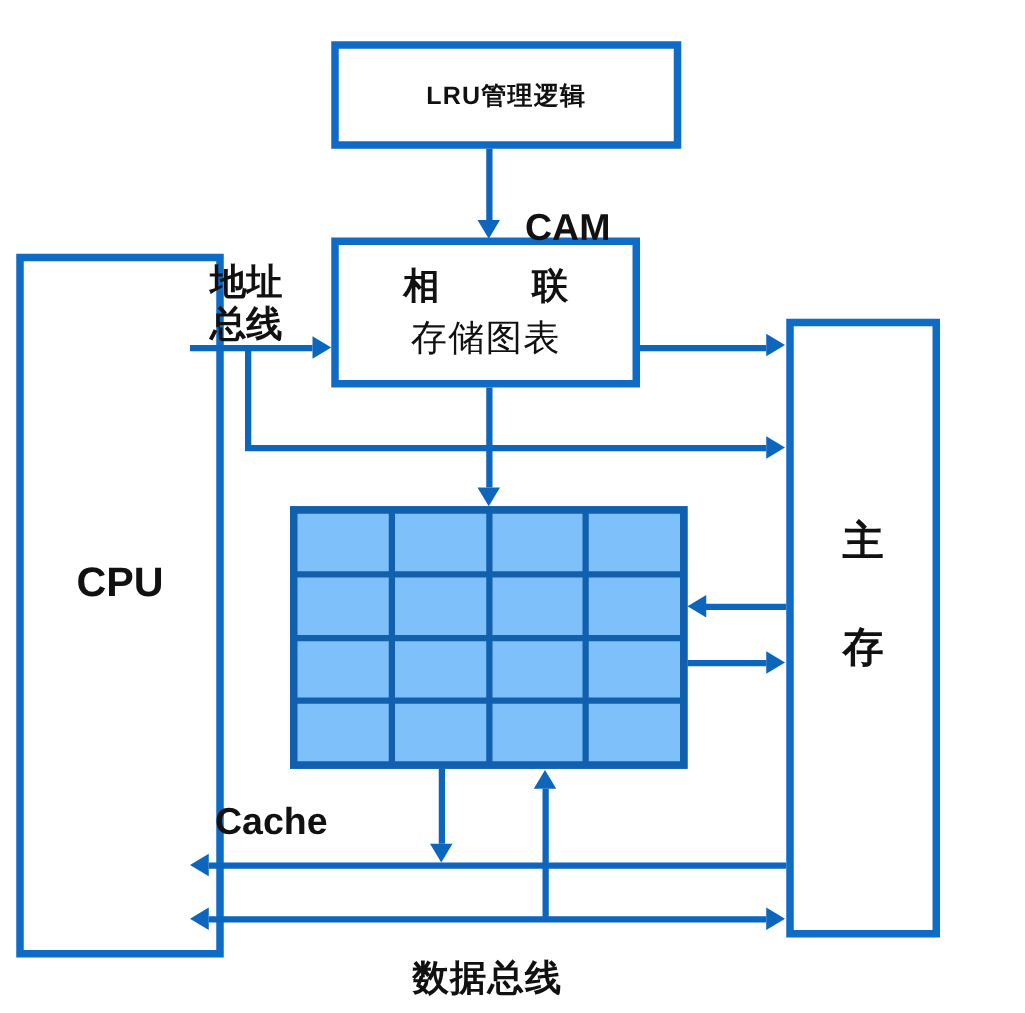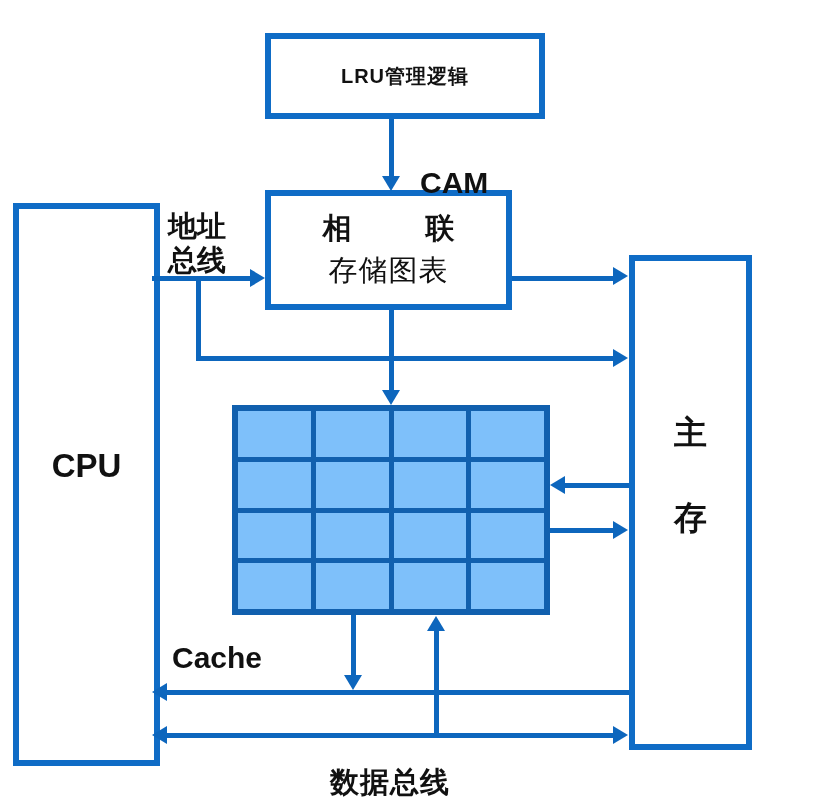--- a/index.html
+++ b/index.html
@@ -15,21 +15,21 @@
   body{font-family:"Liberation Sans","DejaVu Sans",sans-serif;color:var(--text);}
   .stage{position:relative;width:820px;height:810px;background:var(--bg);}
 
   
   .box{position:absolute;background:#ffffff;border:6px solid var(--border);}
   .lru-box{left:265px;top:33px;width:280px;height:86px;display:flex;align-items:center;justify-content:center;}
   .lru-box .t{font-size:20px;font-weight:700;letter-spacing:1px;}
   .assoc-box{left:265px;top:190px;width:247px;height:120px;display:flex;flex-direction:column;align-items:center;justify-content:center;gap:2px;}
   .assoc-l1{width:132px;display:flex;justify-content:space-between;font-size:29px;font-weight:700;}
   .assoc-l2{font-size:29px;font-weight:400;letter-spacing:1px;}
-  .cpu-box{left:13px;top:203px;width:147px;height:563px;}
+  .cpu-box{left:13px;top:203px;width:166px;height:563px;}
   .cpu-box .t{position:absolute;left:0;top:238px;width:100%;text-align:center;font-size:33px;font-weight:700;}
   .mem-box{left:629px;top:255px;width:123px;height:495px;}
   .mem-box .c1{position:absolute;left:0;top:150px;width:100%;text-align:center;font-size:33px;font-weight:700;}
   .mem-box .c2{position:absolute;left:0;top:235px;width:100%;text-align:center;font-size:33px;font-weight:700;}
 
   
   .cache-grid{position:absolute;left:232px;top:405px;width:318px;height:210px;
     background:var(--gridline);border:6px solid var(--gridline);
     display:grid;grid-template-rows:repeat(4,1fr);gap:5px;}
   .cache-grid .cell{background:var(--gridfill);}

